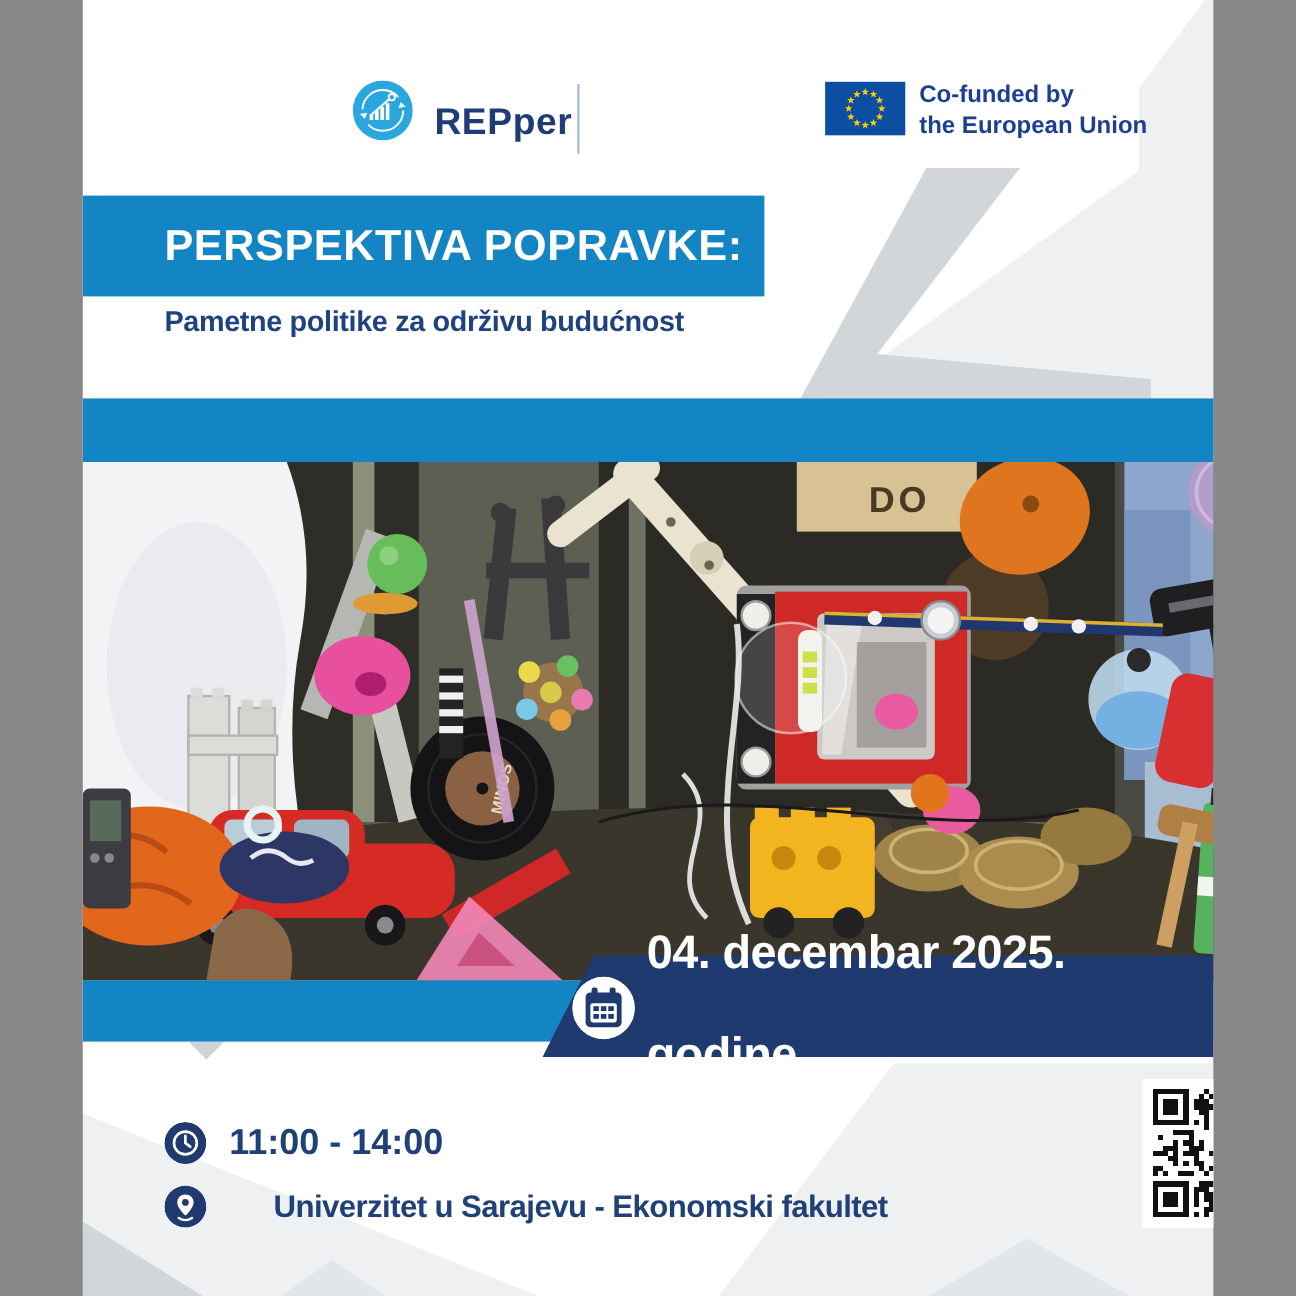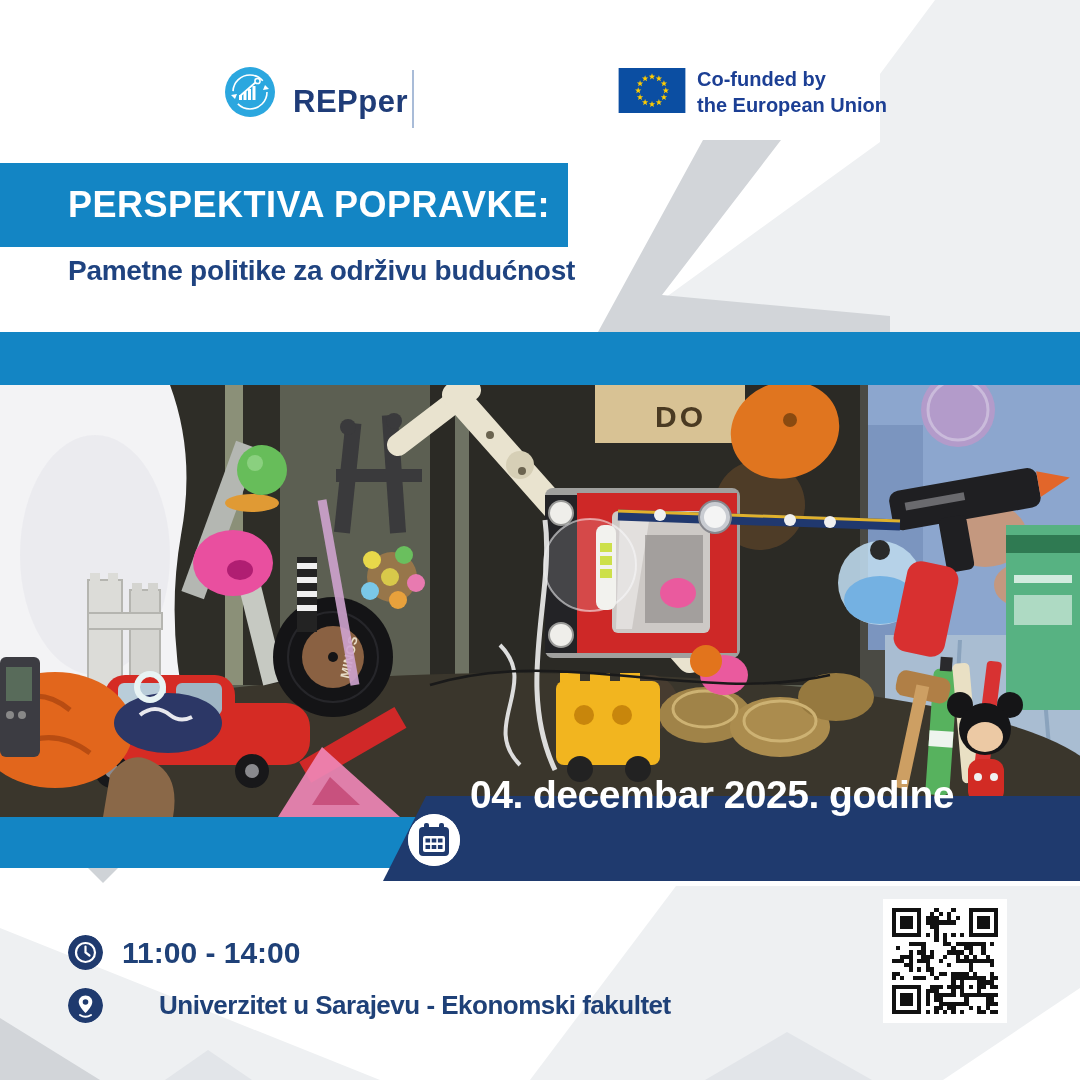--- a/index.html
+++ b/index.html
@@ -1,16 +1,16 @@
 <!DOCTYPE html>
 <html><head>
 <meta charset="utf-8">
 <style>
   html,body{margin:0;padding:0;background:#888;}
-  .canvas{position:relative;width:1080px;height:1080px;background:#ffffff;overflow:hidden;
+  .canvas{position:relative;width:942px;height:1080px;background:#ffffff;overflow:hidden;
           font-family:"Liberation Sans",sans-serif;margin:0 auto;}
   .abs{position:absolute;}
   svg{display:block;}
 
   
   #bg-decor{position:absolute;left:0;top:0;width:1080px;height:1080px;}
 
   
   .repper-logo{left:225px;top:67px;width:50px;height:50px;}
   .repper-text{left:293px;top:84px;font-size:31px;font-weight:bold;color:#1f3c78;letter-spacing:.5px;}
@@ -19,21 +19,21 @@
   .interreg-name{position:relative;display:inline-block;font-size:33px;font-weight:bold;letter-spacing:.5px;color:#2e51a2;}
   .interreg-name .lite{position:absolute;left:0;top:0;color:#9aa6d6;clip-path:inset(0 0 56% 0);}
   .interreg-sub{font-size:21px;font-weight:bold;color:#2e51a2;letter-spacing:.6px;margin-top:-2px;}
   .eu-flag{left:618px;top:68px;width:68px;height:45px;}
   .cofunded{left:697px;top:66px;font-size:20px;font-weight:bold;color:#1c3f94;line-height:26px;}
 
   
   .kicker-bar{left:0;top:163px;width:568px;height:84px;background:#1385c4;}
   .kicker-text{left:68px;top:163px;height:84px;line-height:84px;font-size:36px;font-weight:bold;
                color:#ffffff;letter-spacing:.5px;}
-  .subtitle{left:68px;top:255px;font-size:28px;font-weight:bold;color:#1f4380;letter-spacing:-.3px;}
+  .subtitle{left:68px;top:255px;font-size:24px;font-weight:bold;color:#1f4380;letter-spacing:-.3px;}
   .stripe-top{left:0;top:332px;width:1080px;height:53px;background:#1385c4;}
 
   
   .photo{left:0;top:385px;width:1080px;height:432px;}
 
   
   .stripe-bottom{left:0;top:817px;width:1080px;height:51px;background:#1385c4;}
   .date-banner{left:383px;top:796px;width:697px;height:85px;background:#1f3a6e;
                clip-path:polygon(43px 0,697px 0,697px 85px,0 85px);}
   .calendar-badge{left:408px;top:814px;width:52px;height:52px;background:#ffffff;border-radius:50%;}

